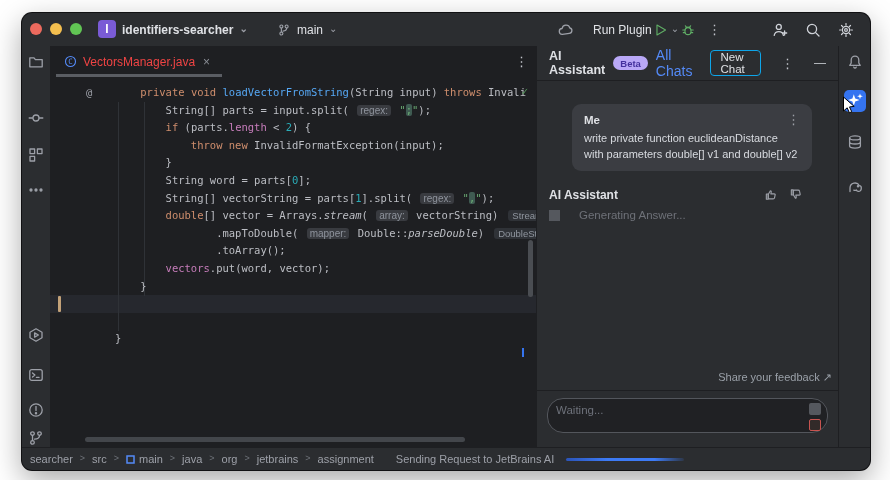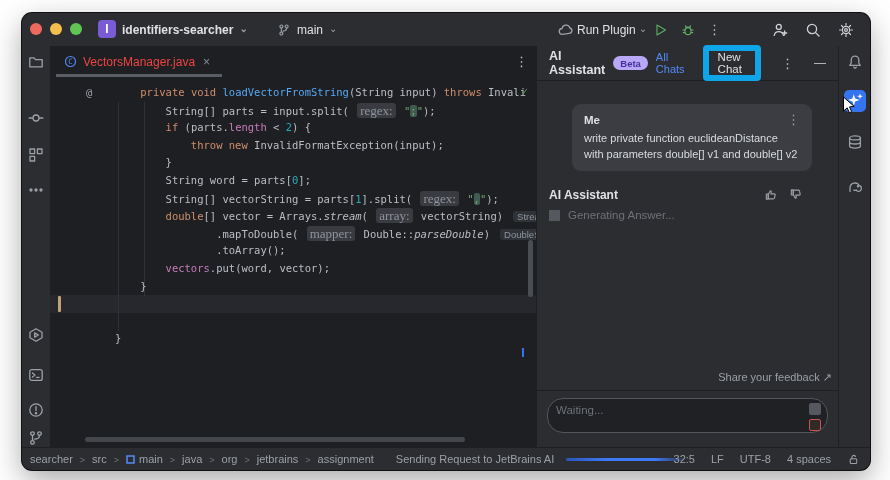--- a/index.html
+++ b/index.html
@@ -11,21 +11,21 @@
   .titlebar{position:absolute;left:0;top:0;width:100%;height:33px;background:#2b2d30;border-bottom:1px solid #1e1f22}
   .lights{position:absolute;left:8px;top:10px;display:flex;gap:8px}
   .light{width:12px;height:12px;border-radius:50%}
   .l-red{background:#ec6a5e}.l-yellow{background:#f4bf4f}.l-green{background:#61c554}
   .proj-chip{position:absolute;left:76px;top:7px;width:18px;height:18px;border-radius:4px;background:#7a5bd6;
              color:#fff;font-size:12px;font-weight:bold;text-align:center;line-height:18px}
   .tb-group{position:absolute;top:0;height:33px;display:flex;align-items:center;gap:6px;color:#dfe1e5;font-size:12px}
   .tb-group .chev{color:#9da0a8;font-size:10px;margin-top:-2px}
   #proj-group{left:100px;font-weight:600}
   #branch-group{left:255px;font-weight:400}
-  #run-group{left:536px;gap:3px}
+  #run-group{left:536px;gap:19px}
   #exec-group{left:632px;gap:13px}
   #right-icons{right:16px;gap:17px}
   .kebab{color:#c2c5cb;font-size:13px;letter-spacing:0}
   
   .stripe{position:absolute;top:33px;bottom:23px;background:#2b2d30}
   .stripe-left{left:0;width:28px}
   .stripe-right{left:816px;width:32px;border-left:1px solid #1e1f22}
   .tool-icon{position:absolute;width:16px;height:16px}
   .stripe-left .tool-icon{left:6px}
   .stripe-right .tool-icon{left:8px}
@@ -51,60 +51,60 @@
   .gutter{position:absolute;left:0;top:7px;width:30px;text-align:right}
   .gnum{height:17.6px;line-height:17.6px;color:#4b5059}
   .gnum.cur{color:#a7acb5}
   .gutter-at{position:absolute;left:36px;top:7px;height:17.6px;line-height:17.6px;color:#9da0a8;font-size:10.5px}
   .code-lines{position:absolute;left:65px;top:7px;white-space:pre;color:#bcbec4}
   .cline{height:17.6px;line-height:17.6px}
   .tk-k{color:#cf8e6d}.tk-f{color:#56a8f5}.tk-s{color:#6aab73}.tk-n{color:#2aacb8}.tk-p{color:#c77dbb}
   .tk-i{font-style:italic}
   .tk-hl{background:#3f5b52;border-radius:2px}
   .tk-h{background:#393b40;color:#8e939c;border-radius:3px;padding:0 3px;margin:0 2px;
-        font-family:Liberation Serif, serif;font-size:13px}
+        font-family:Liberation Sans, sans-serif;font-size:10px}
   .tk-e{background:#2f3237;color:#8f959e;border-radius:3px;padding:0 4px;margin-left:10px;
         font-family:"Liberation Sans",sans-serif;font-size:9.5px}
   .guide{position:absolute;width:1px;background:#2f3237}
   .check{position:absolute;right:8px;top:8px;color:#57965c;font-size:11px}
   .vscroll{position:absolute;left:478px;top:163px;width:5px;height:57px;background:#4a4d52;border-radius:3px}
   .hscroll{position:absolute;left:35px;top:360px;width:380px;height:5px;background:#43464b;border-radius:3px}
   .blue-tick{position:absolute;left:472px;top:271px;width:2px;height:9px;background:#3574f0}
   
   .ai-panel{position:absolute;left:514px;top:33px;width:302px;height:401px;background:#2b2d30;border-left:1px solid #1e1f22;box-sizing:border-box}
   .ai-header{position:absolute;left:0;top:0;right:0;height:34px;display:flex;align-items:center;padding:0 12px;gap:8px;border-bottom:1px solid #1e1f22}
   .ai-title{color:#dfe1e5;font-size:12.5px;font-weight:bold}
   .beta{background:#b9a8f7;color:#43319d;font-size:9.5px;font-weight:bold;padding:1.5px 7px;border-radius:8px}
-  .all-chats{color:#548af7;font-size:11px;margin-left:auto}
-  .new-chat{border:6px solid #0ea5e9;border-radius:4px;color:#dfe1e5;font-size:11.5px;padding:0 9px;margin-left:10px}
+  .all-chats{color:#548af7;font-size:14px;margin-left:auto}
+  .new-chat{border:1px solid #0ea5e9;border-radius:4px;color:#dfe1e5;font-size:11.5px;padding:0 9px;margin-left:10px}
   .hdr-kebab{margin-left:12px}
   .hdr-min{color:#c2c5cb;font-size:12px;margin-left:12px}
   .bubble{position:absolute;right:26px;top:58px;width:240px;background:#3b3d42;border-radius:9px;padding:8px 12px 9px;box-sizing:border-box}
   .bubble-head{display:flex;justify-content:space-between;align-items:center;margin-bottom:3px}
   .bubble-name{color:#dfe1e5;font-size:11.5px;font-weight:bold}
   .bubble-line{color:#d8dbe0;font-size:11px;line-height:16px;white-space:nowrap}
   .asst-row{position:absolute;left:12px;top:141px;right:34px;display:flex;justify-content:space-between;align-items:center}
   .asst-name{color:#dfe1e5;font-size:12px;font-weight:bold}
   .thumbs{display:flex;gap:10px}
-  .gen-row{position:absolute;left:12px;top:163px;display:flex;align-items:center;gap:8px}
+  .gen-row{position:absolute;left:12px;top:163px;display:flex;align-items:center;gap:19px}
   .gen-sq{width:11px;height:11px;background:#55585e}
   .gen-text{color:#6e7178;font-size:11.5px}
   .feedback{position:absolute;right:6px;top:325px;color:#9aa0a8;font-size:11px}
   .ai-divider{position:absolute;left:0;right:0;top:344px;height:1px;background:#1e1f22}
   .chat-input-wrap{position:absolute;left:10px;right:10px;top:352px;height:35px;background:#202124;
                    border:1px solid #53565c;border-radius:16px;box-sizing:border-box}
   .chat-input{position:absolute;left:6px;top:4px;width:calc(100% - 32px);background:transparent;border:none;outline:none;
               color:#bcbec4;font-size:11.5px;font-family:"Liberation Sans",sans-serif}
   .chat-input::placeholder{color:#6d717a}
   .inp-sq{position:absolute;right:6px;top:4px;width:12px;height:12px;background:#55585e;border-radius:2px}
   .inp-stop{position:absolute;right:6px;top:20px;width:10px;height:10px;border:1.5px solid #c75450;border-radius:2px;background:#322a29}
   
   .statusbar{position:absolute;left:0;bottom:0;width:100%;height:23px;background:#2b2d30;border-top:1px solid #1e1f22;
              display:flex;align-items:center;font-size:11px;color:#9da0a8;box-sizing:border-box;padding-left:8px}
-  .crumbs{display:flex;align-items:flex-end;gap:7px}
+  .crumbs{display:flex;align-items:flex-start;gap:7px}
   .crumb{display:flex;align-items:center;gap:4px}
   .crumb-sep{color:#6f737a;font-size:9px}
   .sb-msg{margin-left:22px;white-space:nowrap}
   .sb-progress{margin-left:12px;width:118px;height:3px;border-radius:2px;
      background:linear-gradient(90deg,#2b54b8,#3d7bf5 35%,#3d7bf5 75%,rgba(61,123,245,.12))}
   .sb-right{position:absolute;right:10px;display:flex;align-items:center;gap:16px}
   
   .mouse-cursor{position:absolute;left:842px;top:96px;z-index:99}
   svg{display:block}
 </style>
@@ -387,32 +387,20 @@
         <span class="crumb">
           <span>jetbrains</span>
         </span>
         <span class="crumb-sep">&gt;</span>
         <span class="crumb">
           <span>assignment</span>
         </span>
       </div>
     <span class="sb-msg">Sending Request to JetBrains AI</span>
     <span class="sb-progress"></span>
-    <div class="sb-right">
-      <span>32:5</span>
-      <span>LF</span>
-      <span>UTF-8</span>
-      <span>4 spaces</span>
-      <span>
-        <svg width="13" height="13" viewBox="0 0 16 16" fill="none" stroke="#9da0a8" stroke-width="1.3" stroke-linecap="round">
-          <rect x="4" y="7" width="8" height="6" rx="1.2"></rect>
-          <path d="M6 7 V5.2 a2.3 2.3 0 0 1 4.4-.9"></path>
-        </svg>
-      </span>
-    </div>
   </div>
 </div>
 
 <div class="mouse-cursor">
   <svg width="15" height="20" viewBox="0 0 15 20">
     <path d="M1.5 1 L1.5 15 L5.2 11.8 L7.4 16.8 L9.7 15.7 L7.5 10.9 L12.2 10.4 Z" fill="#ffffff" stroke="#000000" stroke-width="1"></path>
   </svg>
 </div>
 
 </body></html>

